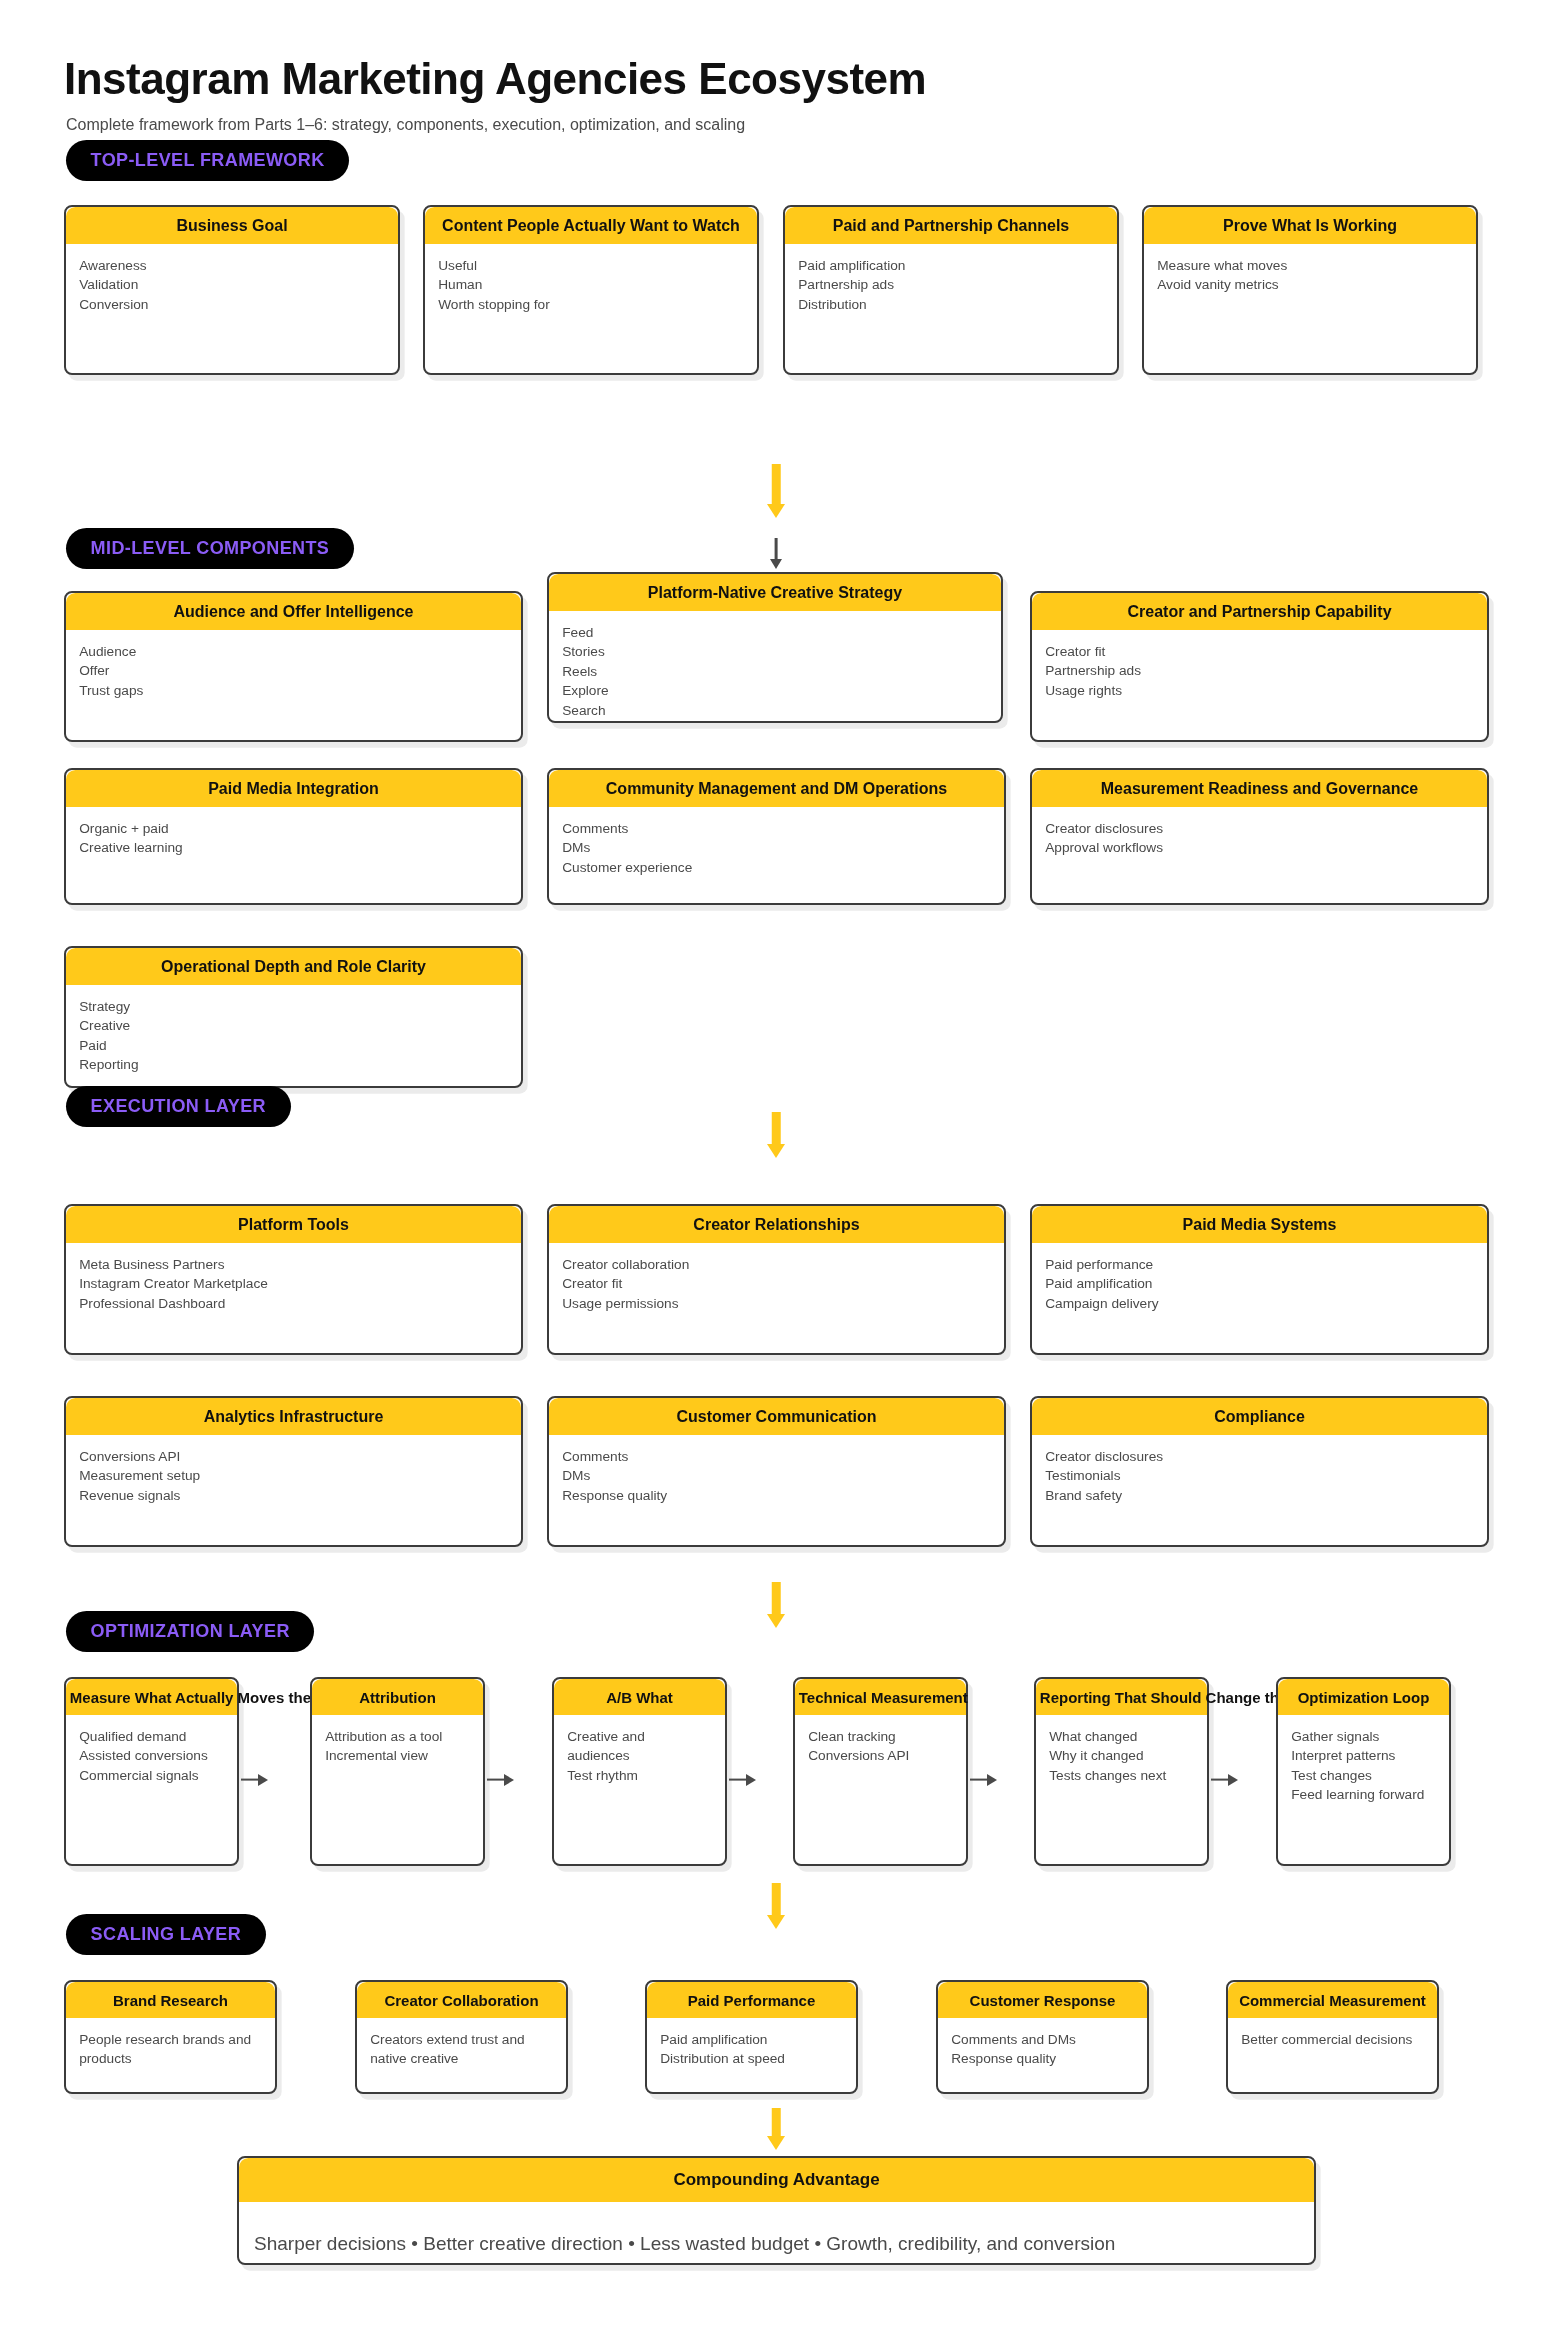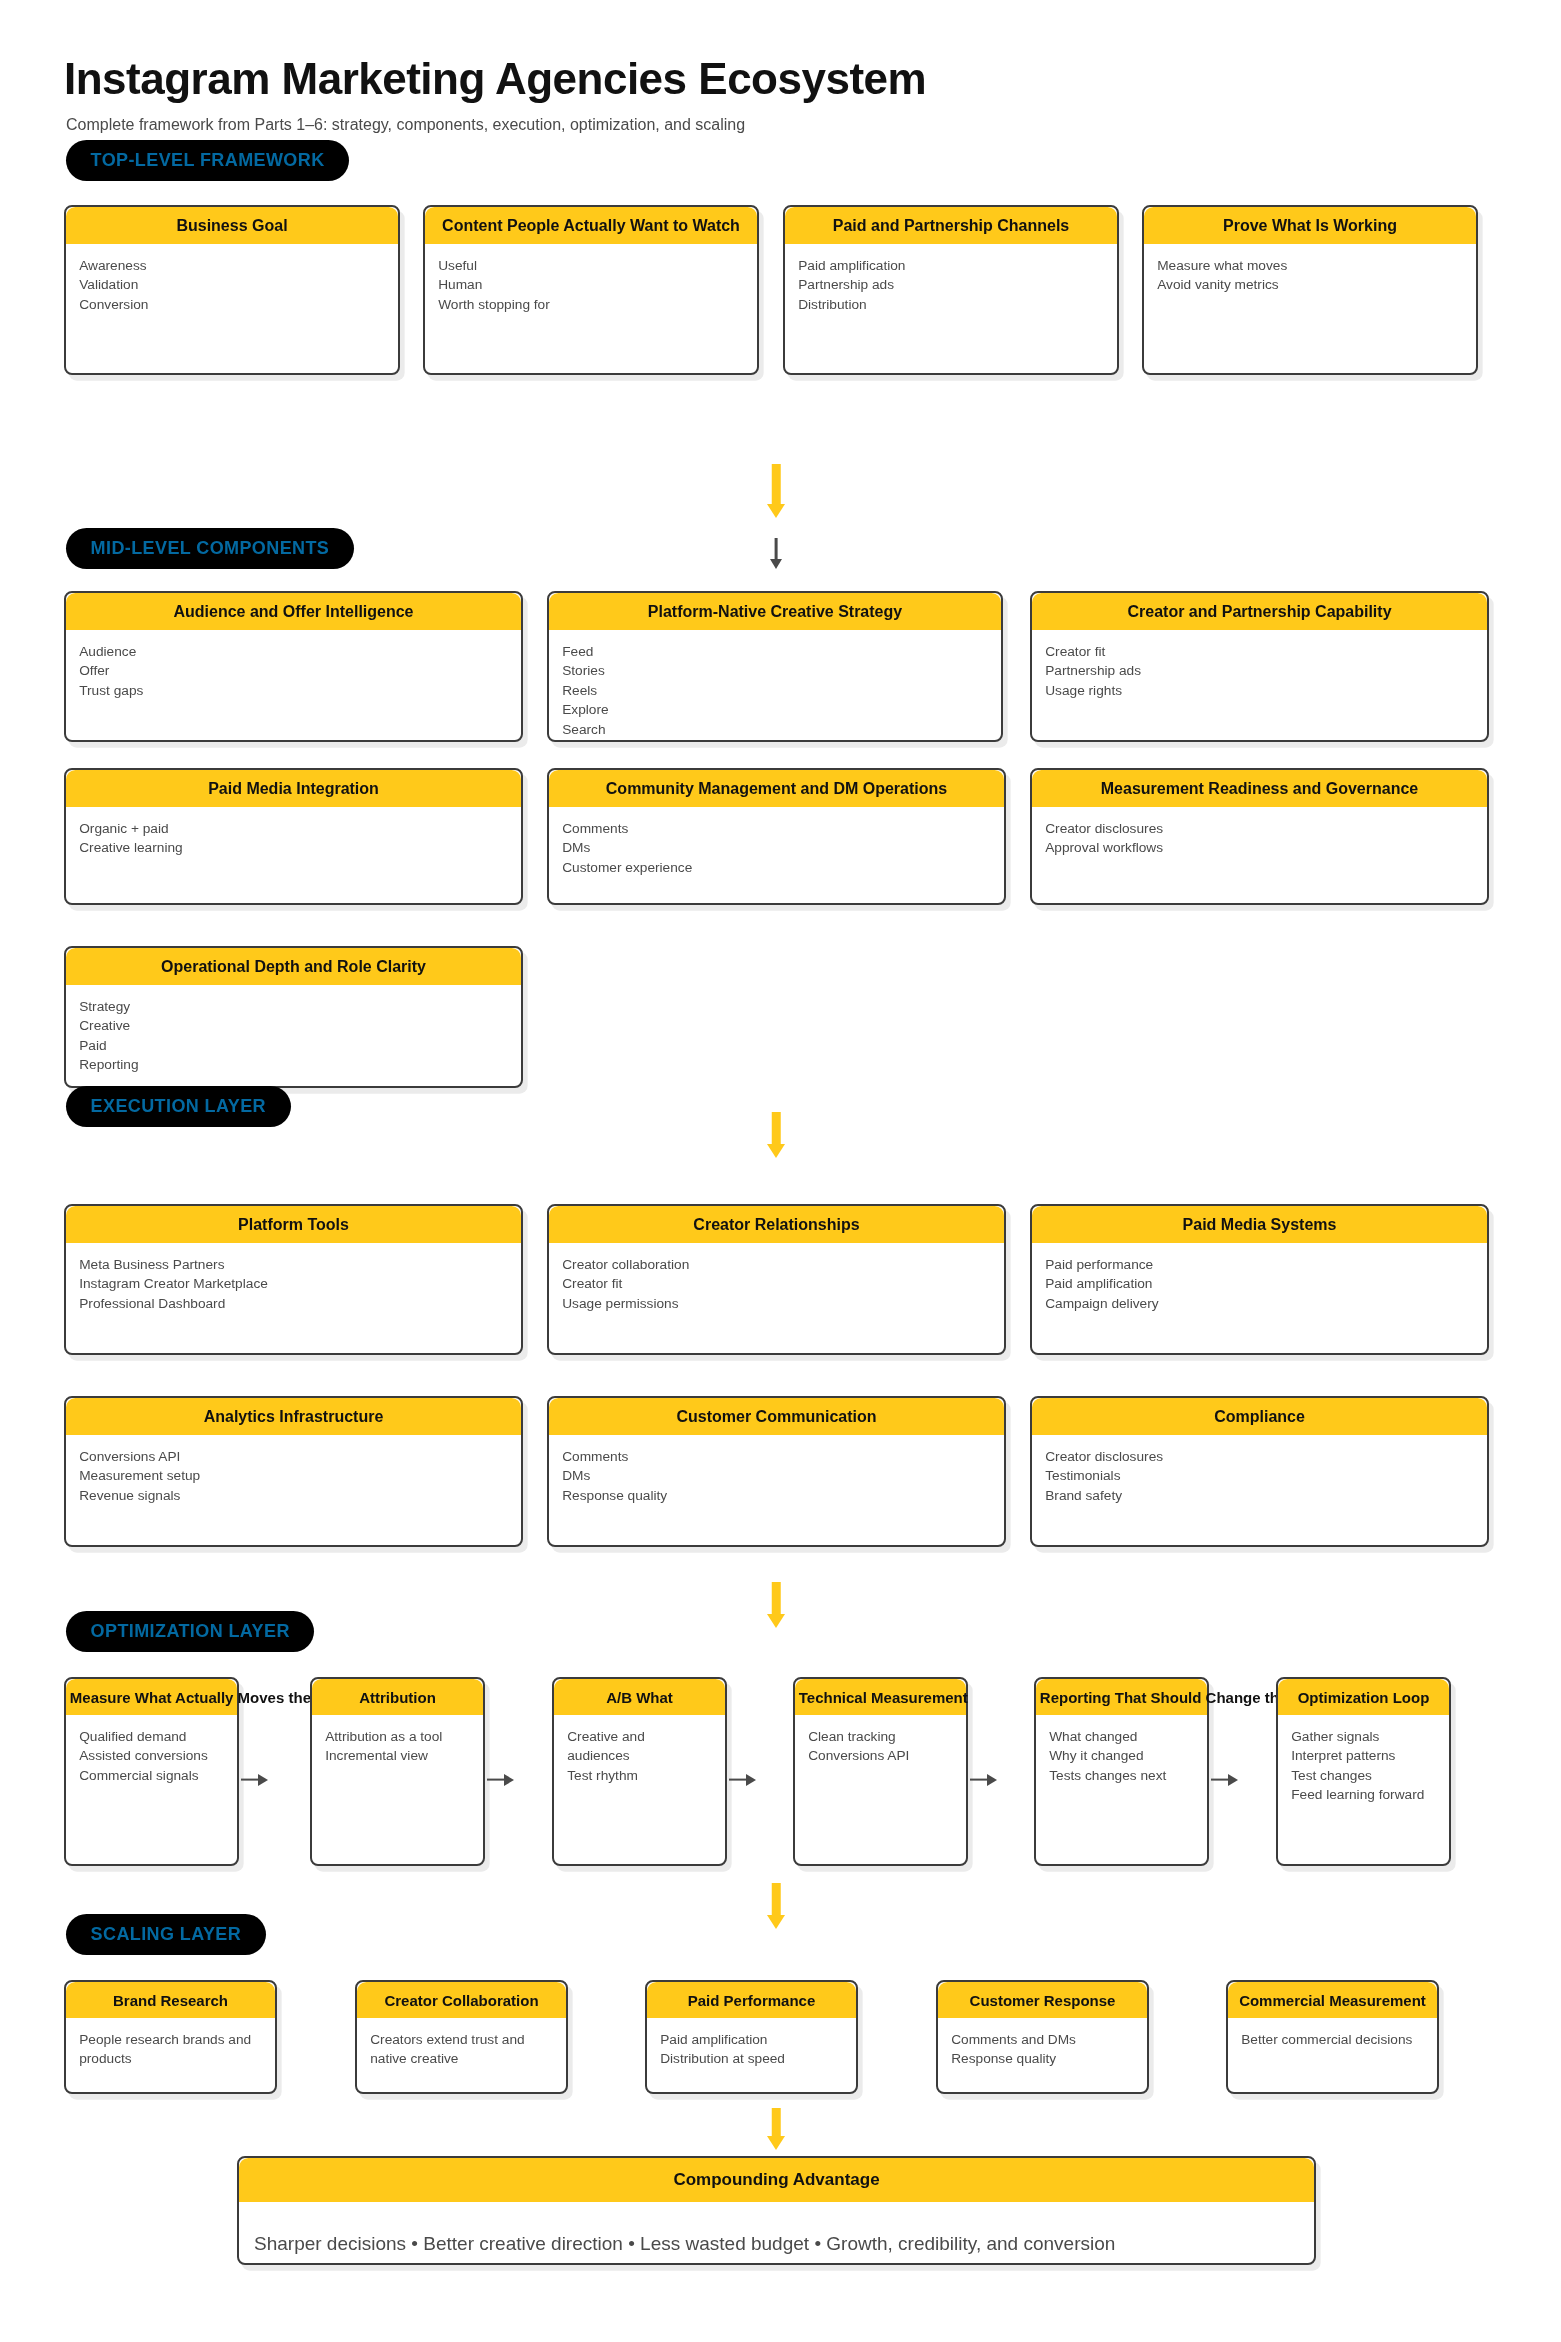--- a/index.html
+++ b/index.html
@@ -28,21 +28,21 @@
     font-size: 16px;
     color: #4a4a4a;
     margin: 13.2px 0 0 66px;
     font-weight: normal;
   }
 
   
   .section-pill {
     display: inline-block;
     background: #000000;
-    color: #0369a1;
+    color: #8b5cf6;
     font-size: 18px;
     font-weight: bold;
     letter-spacing: 0.4px;
     padding: 9.5px 24.6px 10.4px 24.6px;
     border-radius: 24.6px;
     margin-left: 66px;
   }
 
   
   .card {
@@ -192,21 +192,21 @@
 
   <div class="card band-mid" style="left:64px; top:591px; width:459px; height:151px;">
     <div class="card-head">Audience and Offer Intelligence</div>
     <div class="card-body">
       <div class="line">Audience</div>
       <div class="line">Offer</div>
       <div class="line">Trust gaps</div>
     </div>
   </div>
 
-  <div class="card band-mid" style="left:547px; top:591px; width:456px; height:151px;">
+  <div class="card band-mid" style="left:547px; top:572px; width:456px; height:151px;">
     <div class="card-head">Platform-Native Creative Strategy</div>
     <div class="card-body">
       <div class="line">Feed</div>
       <div class="line">Stories</div>
       <div class="line">Reels</div>
       <div class="line">Explore</div>
       <div class="line">Search</div>
     </div>
   </div>
 

